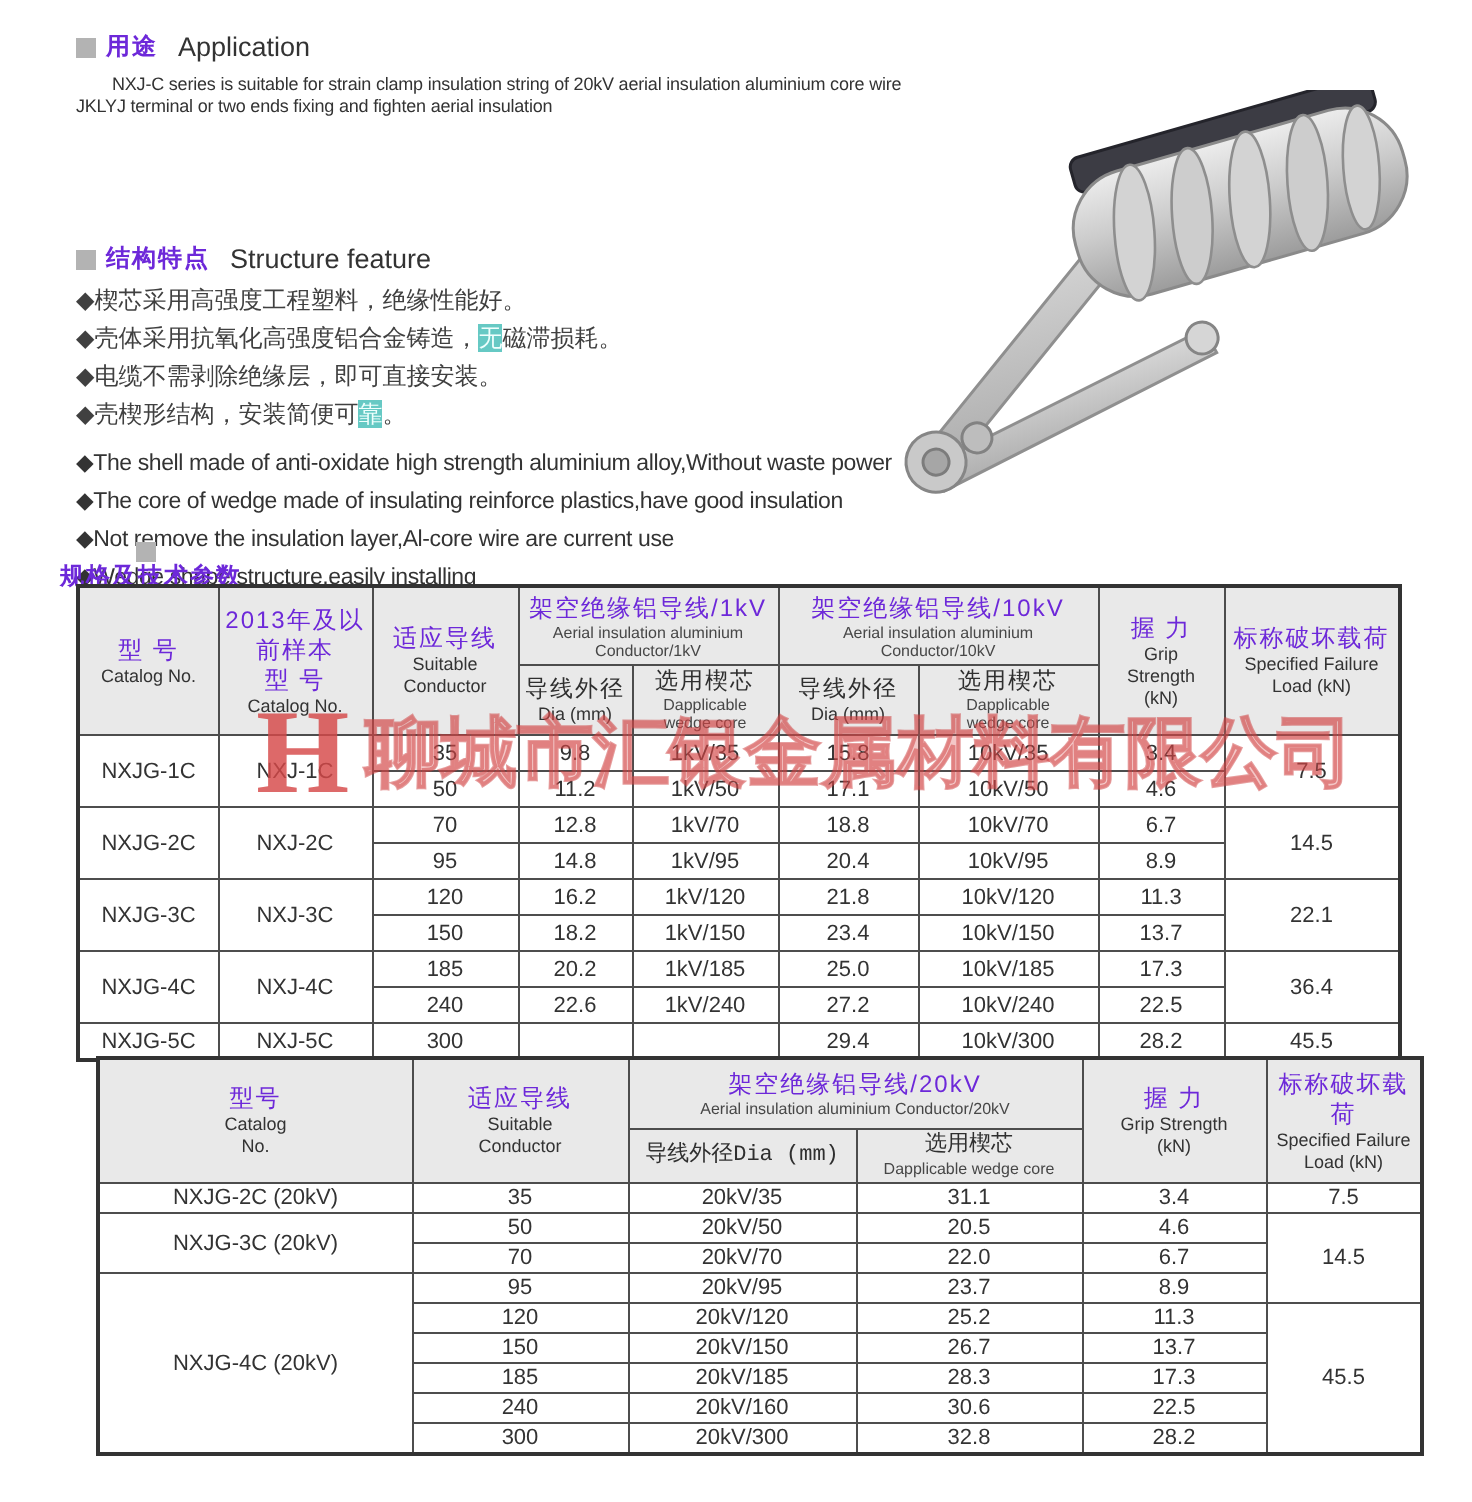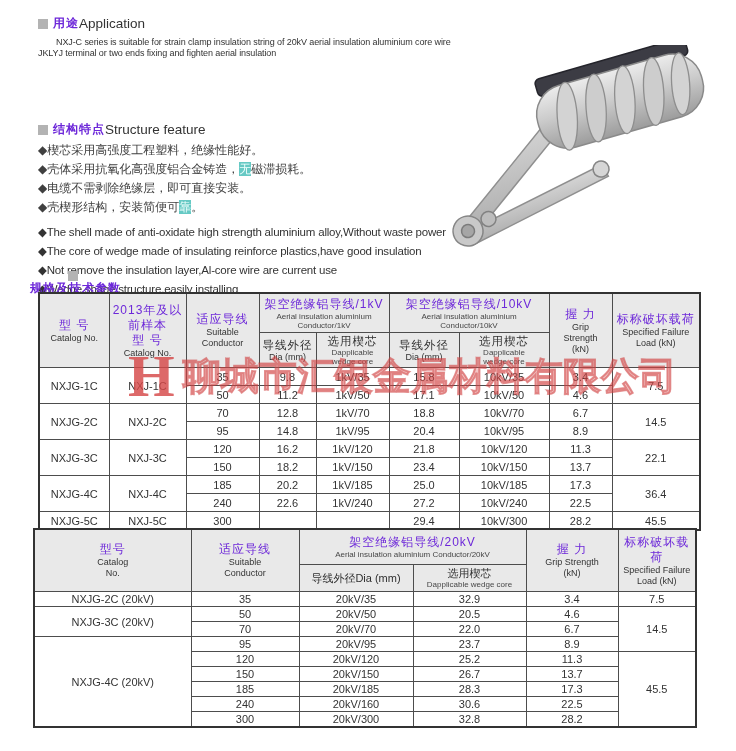--- a/index.html
+++ b/index.html
@@ -6,21 +6,21 @@
   body{
     width:736px;height:751px;position:relative;background:#ffffff;
     font-family:"Liberation Sans","DejaVu Sans",sans-serif;color:#3a3a3a;
     overflow:hidden;
   }
   .abs{position:absolute;}
   
   .sec-title{font-size:14px;color:#2e2e2e;display:flex;align-items:center;}
   .sec-title .sq{display:inline-block;width:10px;height:10px;background:#b3b3b3;margin-right:5px;flex:0 0 auto;}
   .sec-title .cn{font-weight:bold;letter-spacing:1px;}
-  .sec-title .en{font-weight:normal;margin-left:0;font-size:13.5px;color:#333;}
+  .sec-title .en{font-weight:normal;margin-left:10px;font-size:13.5px;color:#333;}
   
   .para{font-size:12px;line-height:19px;color:#404040;text-indent:2em;letter-spacing:0;}
   .para.en{letter-spacing:-0.1px;}
   
   .bullets{font-size:12px;line-height:19px;color:#404040;}
   .bullets .bullet{white-space:nowrap;}
   .bullets.en{font-size:11.5px;line-height:19px;letter-spacing:-0.2px;}
   .hl{background:#66c9c4;color:#effffd;}
   
   table.spec{border-collapse:collapse;table-layout:fixed;background:#fff;}
@@ -28,21 +28,21 @@
     border:1px solid #4d4d4d;text-align:center;vertical-align:middle;
     padding:1px 2px;overflow:hidden;
   }
   table.spec{border:2px solid #333;}
   table.spec thead th{background:#e9e9e9;font-weight:normal;}
   table.spec td{font-size:11px;color:#333;height:15px;}
   #table1 td{height:15px;}
   #table2 td{height:11.5px;}
   .cn{font-size:12px;color:#6d28d9;letter-spacing:1px;line-height:15px;}
   .cn2{font-size:11.5px;color:#2f2f2f;letter-spacing:1px;line-height:14px;}
-  .cn2s{font-size:11px;color:#2f2f2f;line-height:13px;}
+  .cn2s{font-size:11px;color:#2f2f2f;line-height:13px;font-family:Liberation Mono, monospace;}
   .en{font-size:9px;color:#333;letter-spacing:0;line-height:11px;}
   .en2{font-size:8px;color:#474747;letter-spacing:0;line-height:9px;}
   #table1 thead tr.r1 th{height:36px;}
   #table1 thead tr.r2 th{height:28px;}
   #table2 thead tr.r1 th{height:32px;}
   #table2 thead tr.r2 th{height:24px;}
   
   #watermark{
     left:128px;top:346px;display:flex;align-items:center;pointer-events:none;
     z-index:5;white-space:nowrap;
@@ -291,21 +291,21 @@
         <td>45.5</td>
       </tr>
     </tbody>
   </table>
 
 <div id="watermark" class="abs">
   <span id="wm-logo">H</span>
   <span id="wm-text">聊城市汇银金属材料有限公司</span>
 </div>
 
-<table id="table2" class="spec abs" style="left:33px;top:528px;width:662px;padding-left:12px;">
+<table id="table2" class="spec abs" style="left:48px;top:528px;width:662px;padding-left:12px;">
     <colgroup>
       <col style="width: 157px;">
       <col style="width: 108px;">
       <col style="width: 114px;">
       <col style="width: 113px;">
       <col style="width: 92px;">
       <col style="width: 78px;">
     </colgroup>
     <thead>
       <tr class="r1">
@@ -342,21 +342,21 @@
           <div class="cn2s">选用楔芯</div>
           <div class="en2">Dapplicable wedge core</div>
         </th>
       </tr>
     </thead>
     <tbody>
       <tr>
         <td>NXJG-2C (20kV)</td>
         <td>35</td>
         <td>20kV/35</td>
-        <td>32.9</td>
+        <td>31.1</td>
         <td>3.4</td>
         <td>7.5</td>
       </tr>
       <tr>
         <td rowspan="2">NXJG-3C (20kV)</td>
         <td>50</td>
         <td>20kV/50</td>
         <td>20.5</td>
         <td>4.6</td>
         <td rowspan="3">14.5</td>

